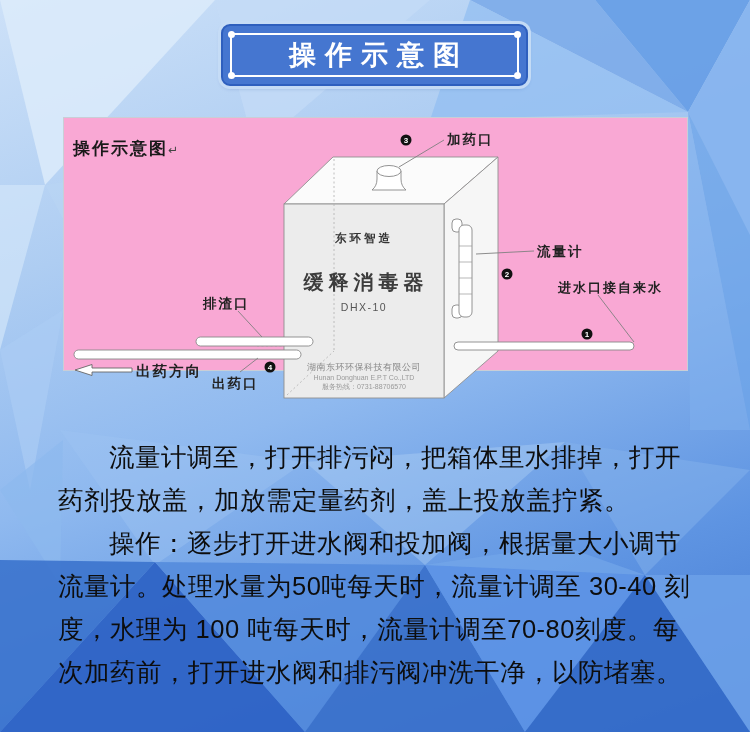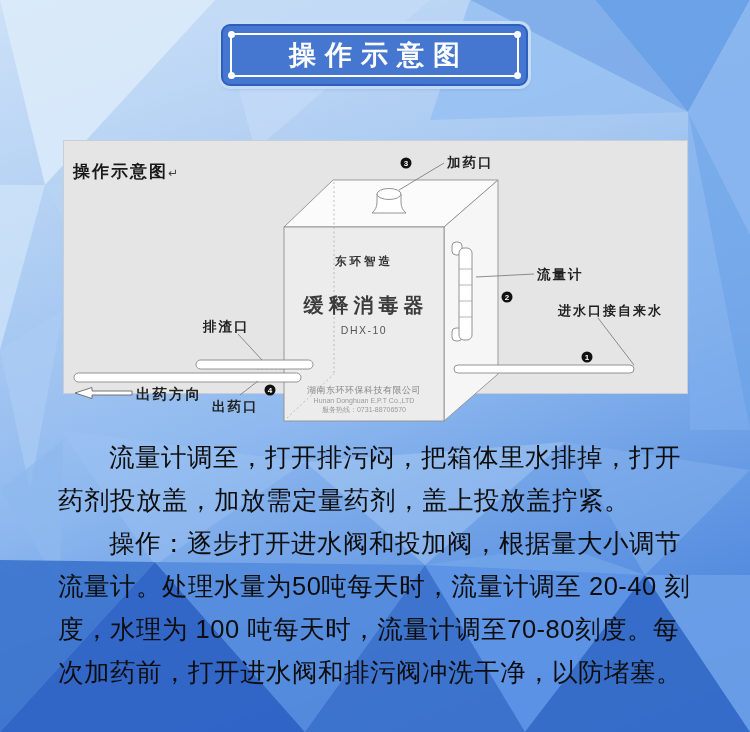--- a/index.html
+++ b/index.html
@@ -22,21 +22,21 @@
   .banner-dot{position:absolute;width:7px;height:7px;background:#fff;border-radius:50%;}
   .dot-tl{left:-4px;top:-4px}.dot-tr{right:-4px;top:-4px}
   .dot-bl{left:-4px;bottom:-4px}.dot-br{right:-4px;bottom:-4px}
   .banner-title{
     color:#ffffff;font-size:27px;font-weight:bold;letter-spacing:9px;
     text-indent:9px;white-space:nowrap;
   }
   
   .panel{
     position:absolute;left:63px;top:117px;width:625px;height:254px;z-index:2;
-    background:#e5e5e5;border:1px solid #c9ced6;box-sizing:border-box;margin-top:23px;
+    background:#f9a8d4;border:1px solid #c9ced6;box-sizing:border-box;
   }
   .panel-heading{
     position:absolute;left:9px;top:19px;font-size:17px;font-weight:bold;color:#1a1a1a;
     letter-spacing:2px;
   }
   .pmark{font-size:12px;font-weight:normal;color:#444;letter-spacing:0;}
   .diagram-svg{position:absolute;left:0;top:0;}
   
   .instructions{
     position:absolute;left:58px;top:436px;width:640px;z-index:2;color:#0d0d0d;
@@ -170,14 +170,14 @@
           <circle cx="269" cy="366" r="5.5" fill="#111111"></circle>
           <text x="269" y="369" text-anchor="middle" font-size="8" font-weight="bold" fill="#ffffff">4</text>
         </g>
       </g>
     </g>
   </svg>
 </div>
 
 <div class="instructions">
   <p>流量计调至，打开排污闷，把箱体里水排掉，打开药剂投放盖，加放需定量药剂，盖上投放盖拧紧。</p>
-  <p>操作：逐步打开进水阀和投加阀，根据量大小调节流量计。处理水量为50吨每天时，流量计调至 20-40 刻度，水理为 100 吨每天时，流量计调至70-80刻度。每次加药前，打开进水阀和排污阀冲洗干净，以防堵塞。</p>
+  <p>操作：逐步打开进水阀和投加阀，根据量大小调节流量计。处理水量为50吨每天时，流量计调至 30-40 刻度，水理为 100 吨每天时，流量计调至70-80刻度。每次加药前，打开进水阀和排污阀冲洗干净，以防堵塞。</p>
 </div>
 
 </body></html>

